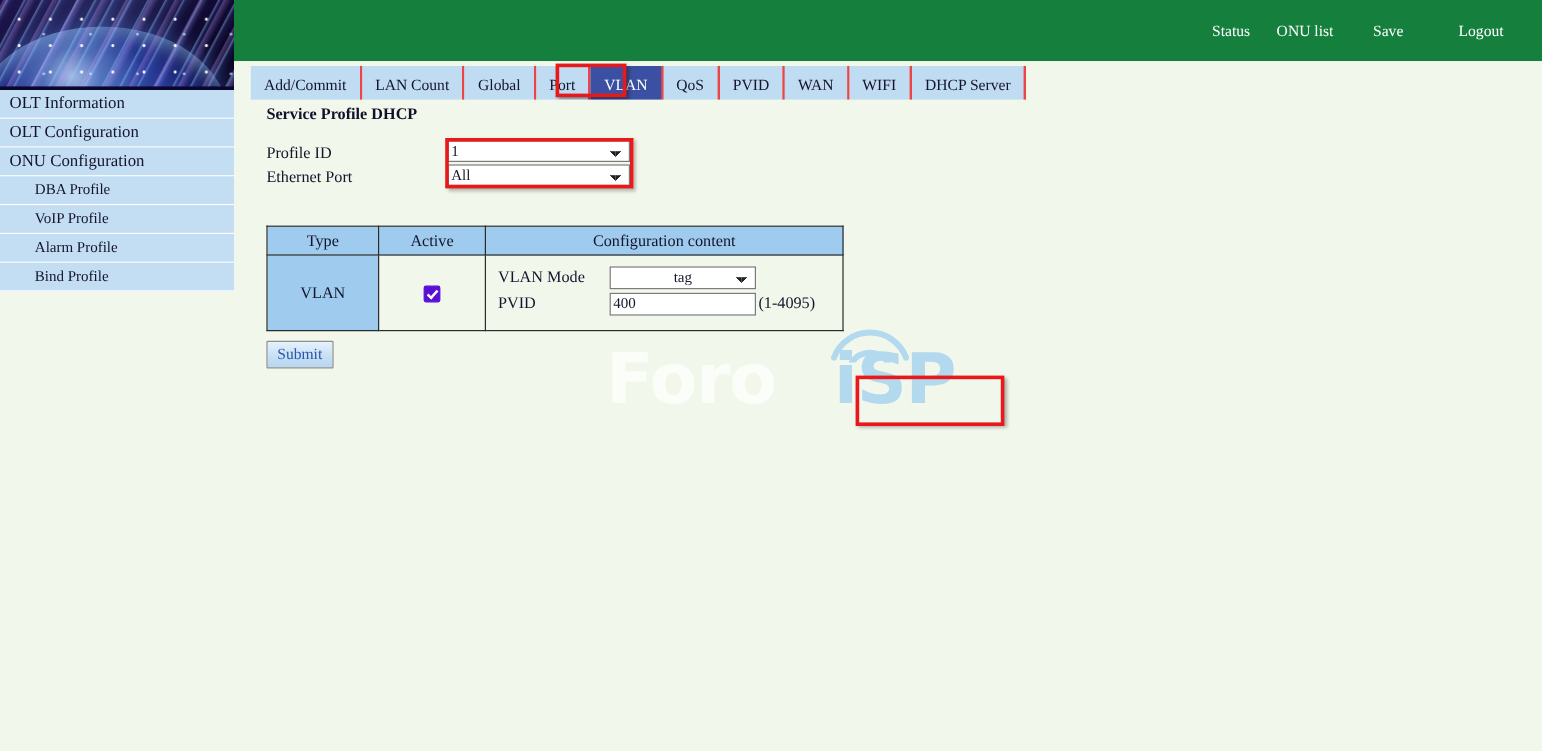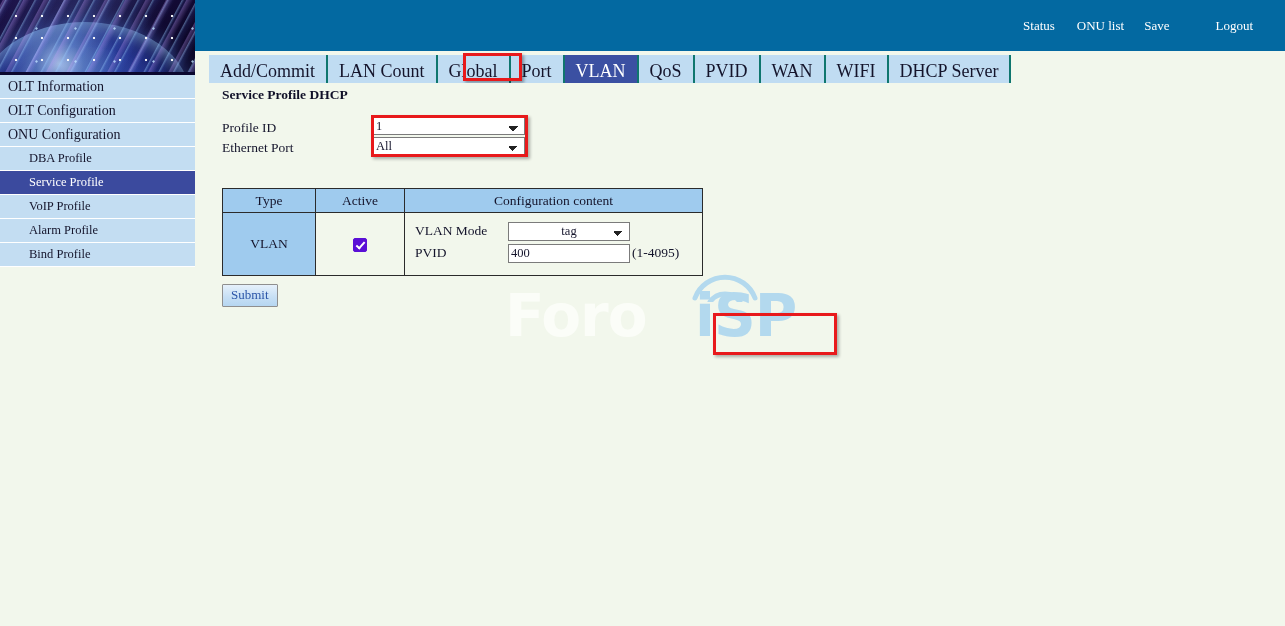--- a/index.html
+++ b/index.html
@@ -114,61 +114,61 @@
   .side-item.selected {
     background: #3b4a9e;
     color: #ffffff;
   }
 
   
   #header {
     position: absolute;
     left: 195px; top: 0;
     width: 1090px; height: 51px;
-    background: #0369a1;
+    background: #15803d;
   }
   #header-links {
     position: absolute;
     right: 0; top: 0;
     height: 51px;
     display: flex;
     align-items: center;
   }
   #header-links a {
     color: #ffffff;
     text-decoration: none;
     font-size: 13px;
     padding: 0 0;
     cursor: pointer;
     white-space: nowrap;
   }
   .hl-1 { margin-right: 22px; }
-  .hl-2 { margin-right: 20px; }
+  .hl-2 { margin-right: 33px; }
   .hl-3 { margin-right: 46px; }
   .hl-4 { margin-right: 32px; }
 
   
   #tabbar {
     position: absolute;
     left: 195px; top: 51px;
     width: 1090px; height: 32px;
     background: #f2f7ec;
   }
   #tabstrip {
     position: absolute;
     left: 14px; top: 4px;
     height: 24px;
     display: flex;
     align-items: stretch;
   }
   .tab {
     background: #c0dcf2;
-    border-right: 2px solid #0f766e;
-    color: #14142b;
-    font-size: 18px;
+    border-right: 2px solid #ef4444;
+    color: #14142b;
+    font-size: 13px;
     display: flex;
     align-items: center;
     justify-content: center;
     padding: 16px 11px;
     cursor: pointer;
     white-space: nowrap;
   }
   .tab.active {
     background: #3b50a2;
     color: #ffffff;
@@ -405,21 +405,20 @@
     <div class="streaks"></div>
     <div class="streaks2"></div>
     <div class="dots"></div>
     <div class="banner-edge"></div>
   </div>
 
   <div class="side-item">OLT Information</div>
   <div class="side-item">OLT Configuration</div>
   <div class="side-item">ONU Configuration</div>
   <div class="side-item sub">DBA Profile</div>
-  <div class="side-item sub selected">Service Profile</div>
   <div class="side-item sub">VoIP Profile</div>
   <div class="side-item sub">Alarm Profile</div>
   <div class="side-item sub">Bind Profile</div>
 </div>
 
 <div id="header">
   <div id="header-links">
     <a class="hl-1">Status</a>
     <a class="hl-2">ONU list</a>
     <a class="hl-3">Save</a>

